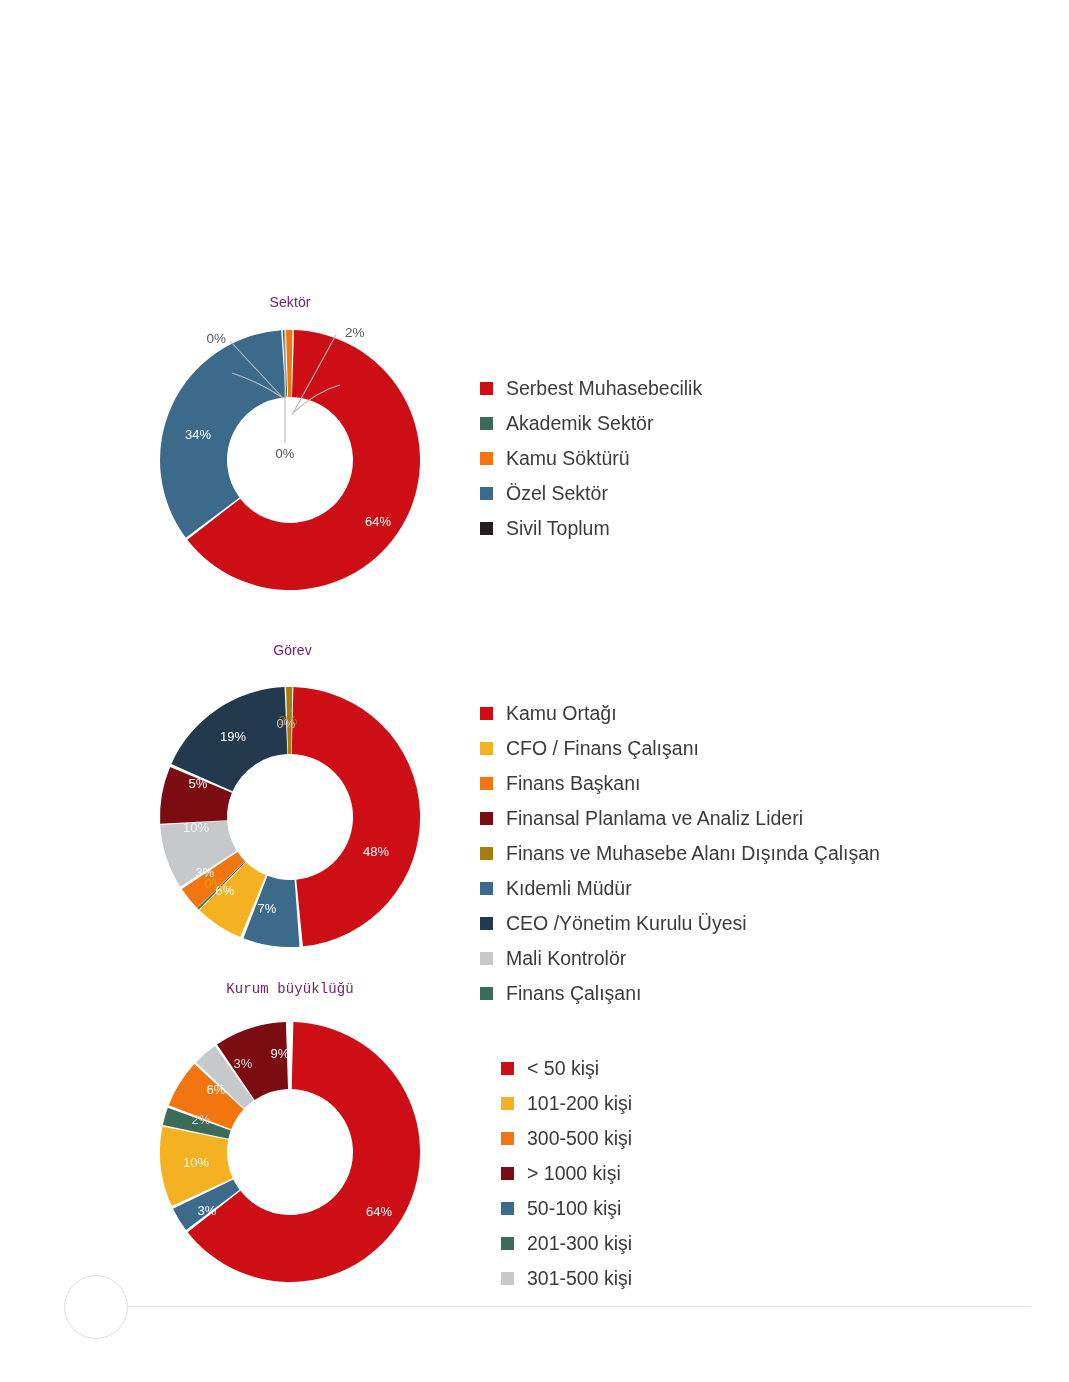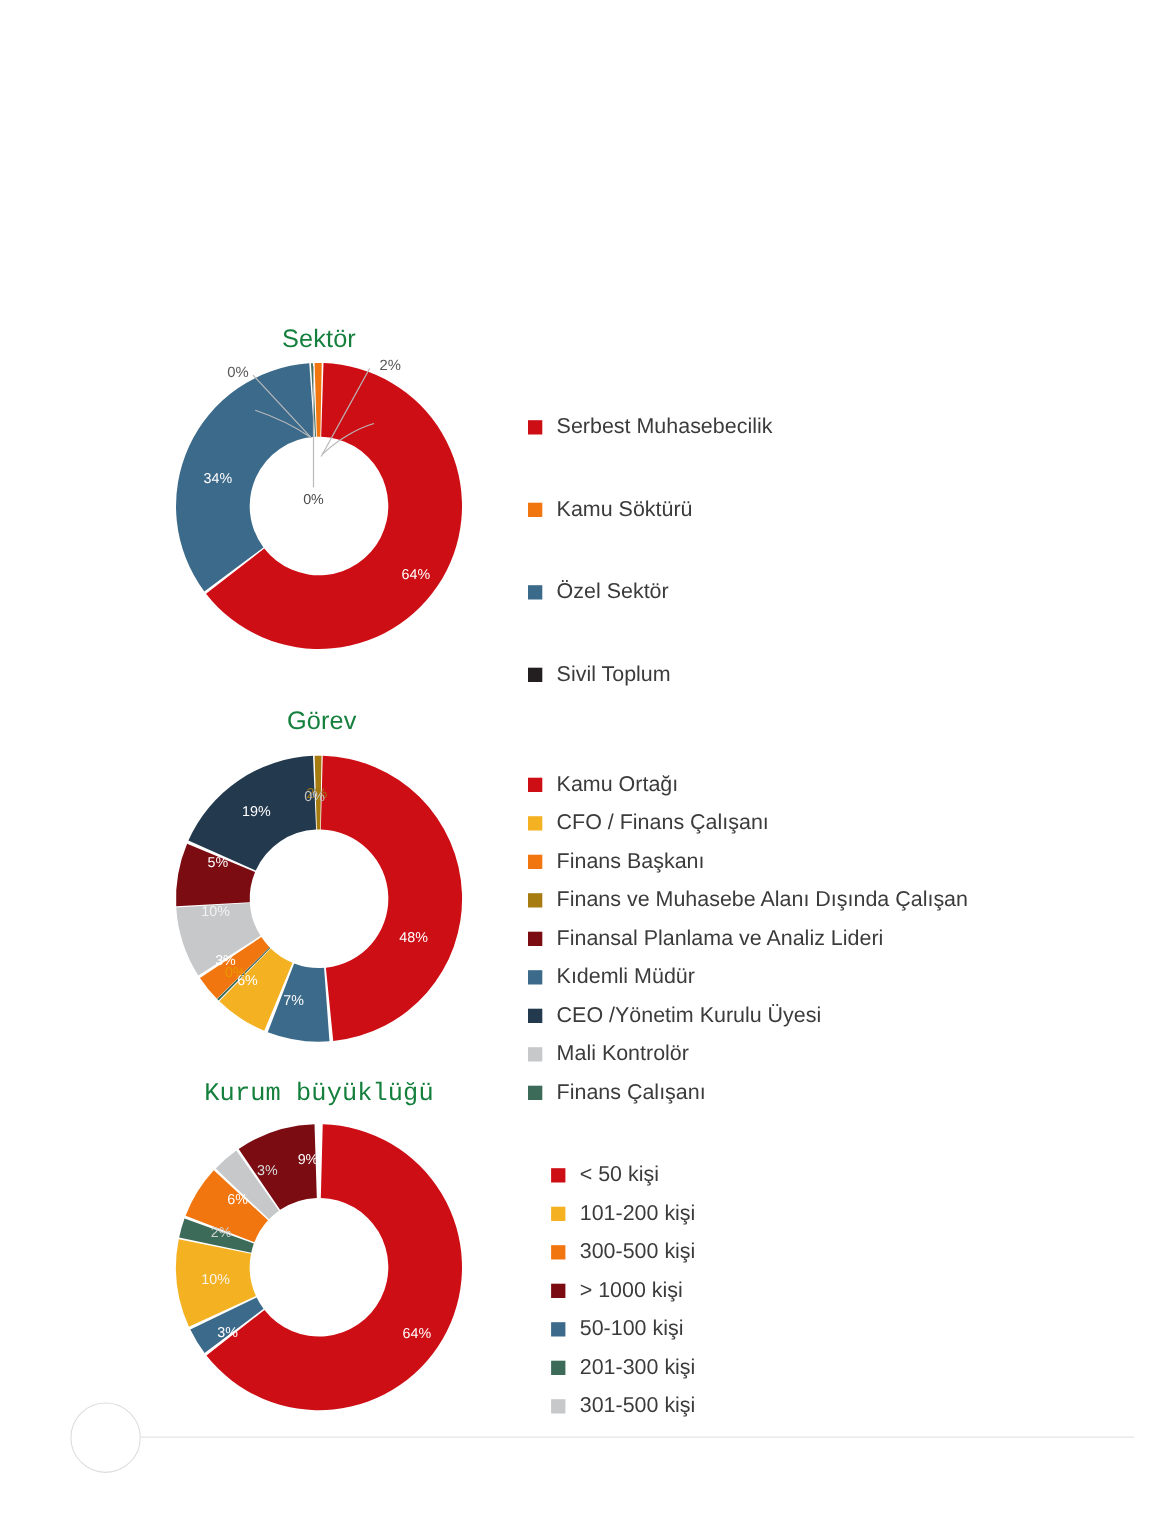--- a/index.html
+++ b/index.html
@@ -11,22 +11,22 @@
     overflow:hidden;
   }
   .page{
     position:absolute;inset:0;
     background:#ffffff;
   }
   .chart-block{position:absolute;}
   .chart-title{
     position:absolute;
     text-align:center;
-    color:#15803d;
-    font-size:23px;
+    color:#701a75;
+    font-size:14px;
     font-weight:400;
     white-space:nowrap;
     letter-spacing:0.1px;
   }
   .donut-wrap{position:absolute;}
   .donut-svg{display:block;overflow:visible;}
   .legend{
     position:absolute;
     display:flex;
     flex-direction:column;
@@ -110,24 +110,28 @@
 
         <path class="callout-line" d="M 153,83 C 140,74 120,64 102,58"></path>
         <text class="callout-text" x="96" y="24" text-anchor="end" dominant-baseline="middle">0%</text>
         <path class="callout-line" d="M 153,83 L 100,26"></path>
 
         <path class="callout-line" d="M 155,18 L 155,128"></path>
         <text class="pct-label-dark" x="155" y="140" text-anchor="middle" dominant-baseline="middle">0%</text>
       </svg>
     </div>
 
-    <div class="legend" style="left:480px;top:371px;gap:40px;">
+    <div class="legend" style="left:480px;top:371px;">
       <div class="legend-row">
         <span class="legend-swatch" style="background:#CE0E15;"></span>
         <span class="legend-label">Serbest Muhasebecilik</span>
+      </div>
+      <div class="legend-row">
+        <span class="legend-swatch" style="background:#3C6B5A;"></span>
+        <span class="legend-label">Akademik Sektör</span>
       </div>
       <div class="legend-row">
         <span class="legend-swatch" style="background:#F2760F;"></span>
         <span class="legend-label">Kamu Söktürü</span>
       </div>
       <div class="legend-row">
         <span class="legend-swatch" style="background:#3C6A8A;"></span>
         <span class="legend-label">Özel Sektör</span>
       </div>
       <div class="legend-row">
@@ -183,26 +187,26 @@
       </div>
       <div class="legend-row">
         <span class="legend-swatch" style="background:#F4B223;"></span>
         <span class="legend-label">CFO / Finans Çalışanı</span>
       </div>
       <div class="legend-row">
         <span class="legend-swatch" style="background:#F2760F;"></span>
         <span class="legend-label">Finans Başkanı</span>
       </div>
       <div class="legend-row">
+        <span class="legend-swatch" style="background:#7A0C12;"></span>
+        <span class="legend-label">Finansal Planlama ve Analiz Lideri</span>
+      </div>
+      <div class="legend-row">
         <span class="legend-swatch" style="background:#A67C11;"></span>
         <span class="legend-label">Finans ve Muhasebe Alanı Dışında Çalışan</span>
-      </div>
-      <div class="legend-row">
-        <span class="legend-swatch" style="background:#7A0C12;"></span>
-        <span class="legend-label">Finansal Planlama ve Analiz Lideri</span>
       </div>
       <div class="legend-row">
         <span class="legend-swatch" style="background:#3C6A8A;"></span>
         <span class="legend-label">Kıdemli Müdür</span>
       </div>
       <div class="legend-row">
         <span class="legend-swatch" style="background:#23394E;"></span>
         <span class="legend-label">CEO /Yönetim Kurulu Üyesi</span>
       </div>
       <div class="legend-row">

